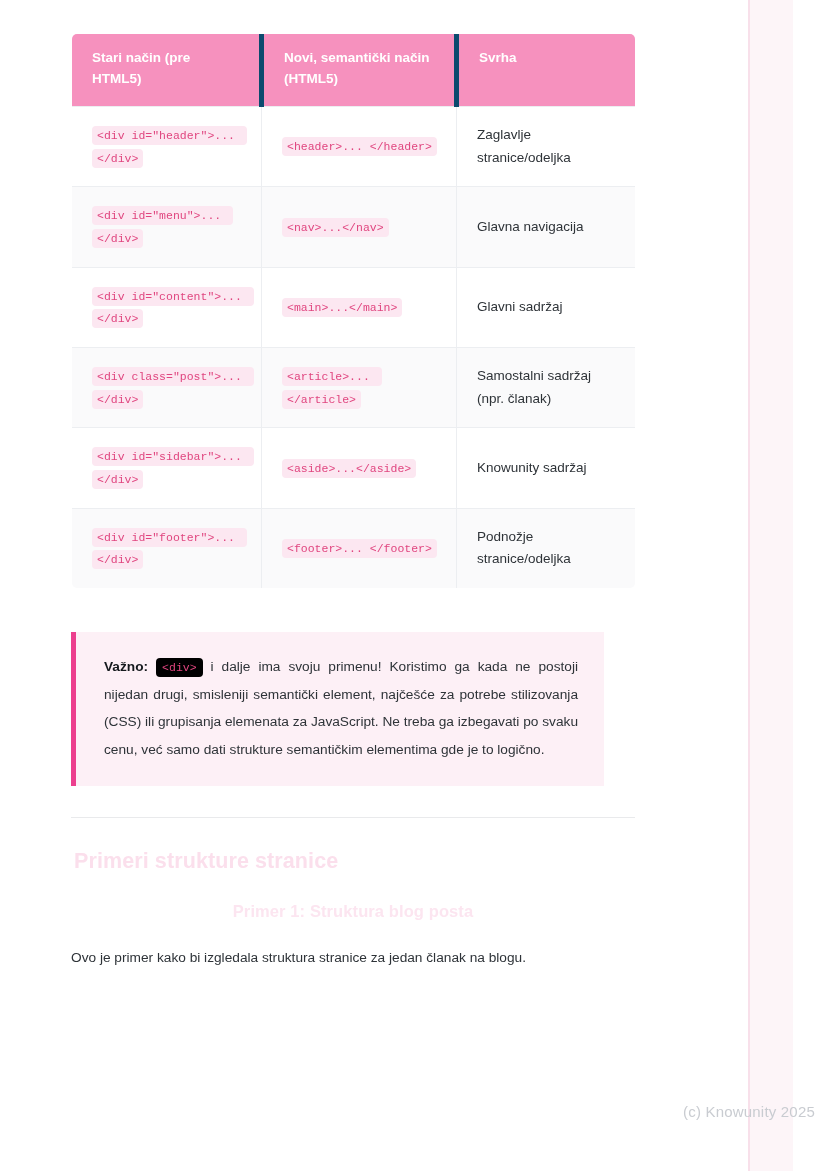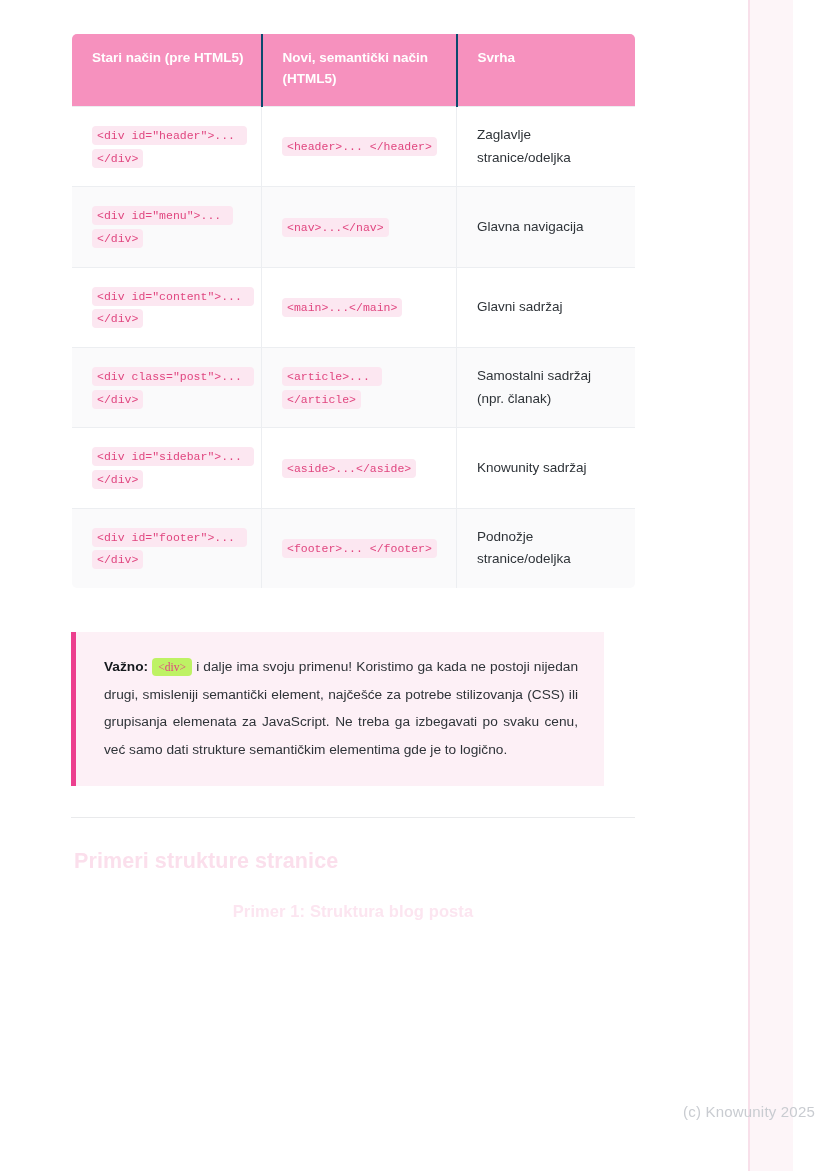--- a/index.html
+++ b/index.html
@@ -61,21 +61,21 @@
   }
   .cmp-table thead th {
     background: #f691be;
     color: #ffffff;
     font-size: 13.5px;
     font-weight: 600;
     text-align: left;
     padding: 14px 16px 16px 20px;
     line-height: 1.55;
     vertical-align: top;
-    border-right: 2px solid #0c4a6e;
+    border-right: 5px solid #0c4a6e;
   }
   .cmp-table thead th:last-child { border-right: none; }
 
   .col-old   { width: 190px; }
   .col-new   { width: 195px; }
   .col-purp  { width: 179px; }
 
   .cmp-table tbody td {
     border-top: 1px solid #eceef1;
     border-right: 1px solid #eceef1;
@@ -119,24 +119,24 @@
     font-size: 13.7px;
     line-height: 2.02;
     color: #2e3338;
     text-align: justify;
   }
   .callout .lead {
     font-weight: bold;
     color: #15191d;
   }
   code.chip-inline {
-    font-family: Liberation Serif, serif;
+    font-family: Liberation Mono, monospace;
     font-size: 11.5px;
     color: #e0457f;
-    background: #bef264;
+    background: #000000;
     border-radius: 4px;
     padding: 3px 6px;
   }
 
   
   .hr-rule {
     margin-top: 31px;
     border: none;
     border-top: 1px solid #e9eaec;
     height: 0;
@@ -240,17 +240,18 @@
     </table>
 
     <div class="callout">
       <p><span class="lead">Važno:</span> <code class="chip-inline">&lt;div&gt;</code><span> i dalje ima svoju primenu! Koristimo ga kada ne postoji nijedan drugi, smisleniji semantički element, najčešće za potrebe stilizovanja (CSS) ili grupisanja elemenata za JavaScript. Ne treba ga izbegavati po svaku cenu, već samo dati strukture semantičkim elementima gde je to logično.</span></p>
     </div>
 
     <hr class="hr-rule">
 
     <h2 class="h-section">Primeri strukture stranice</h2>
     <h3 class="h-sub">Primer 1: Struktura blog posta</h3>
+    <p class="body-text">Ovo je primer kako bi izgledala struktura stranice za jedan članak na blogu.</p>
 
   </div>
 
   <div class="watermark">(c) Knowunity 2025</div>
 </div>
 
 </body></html>

